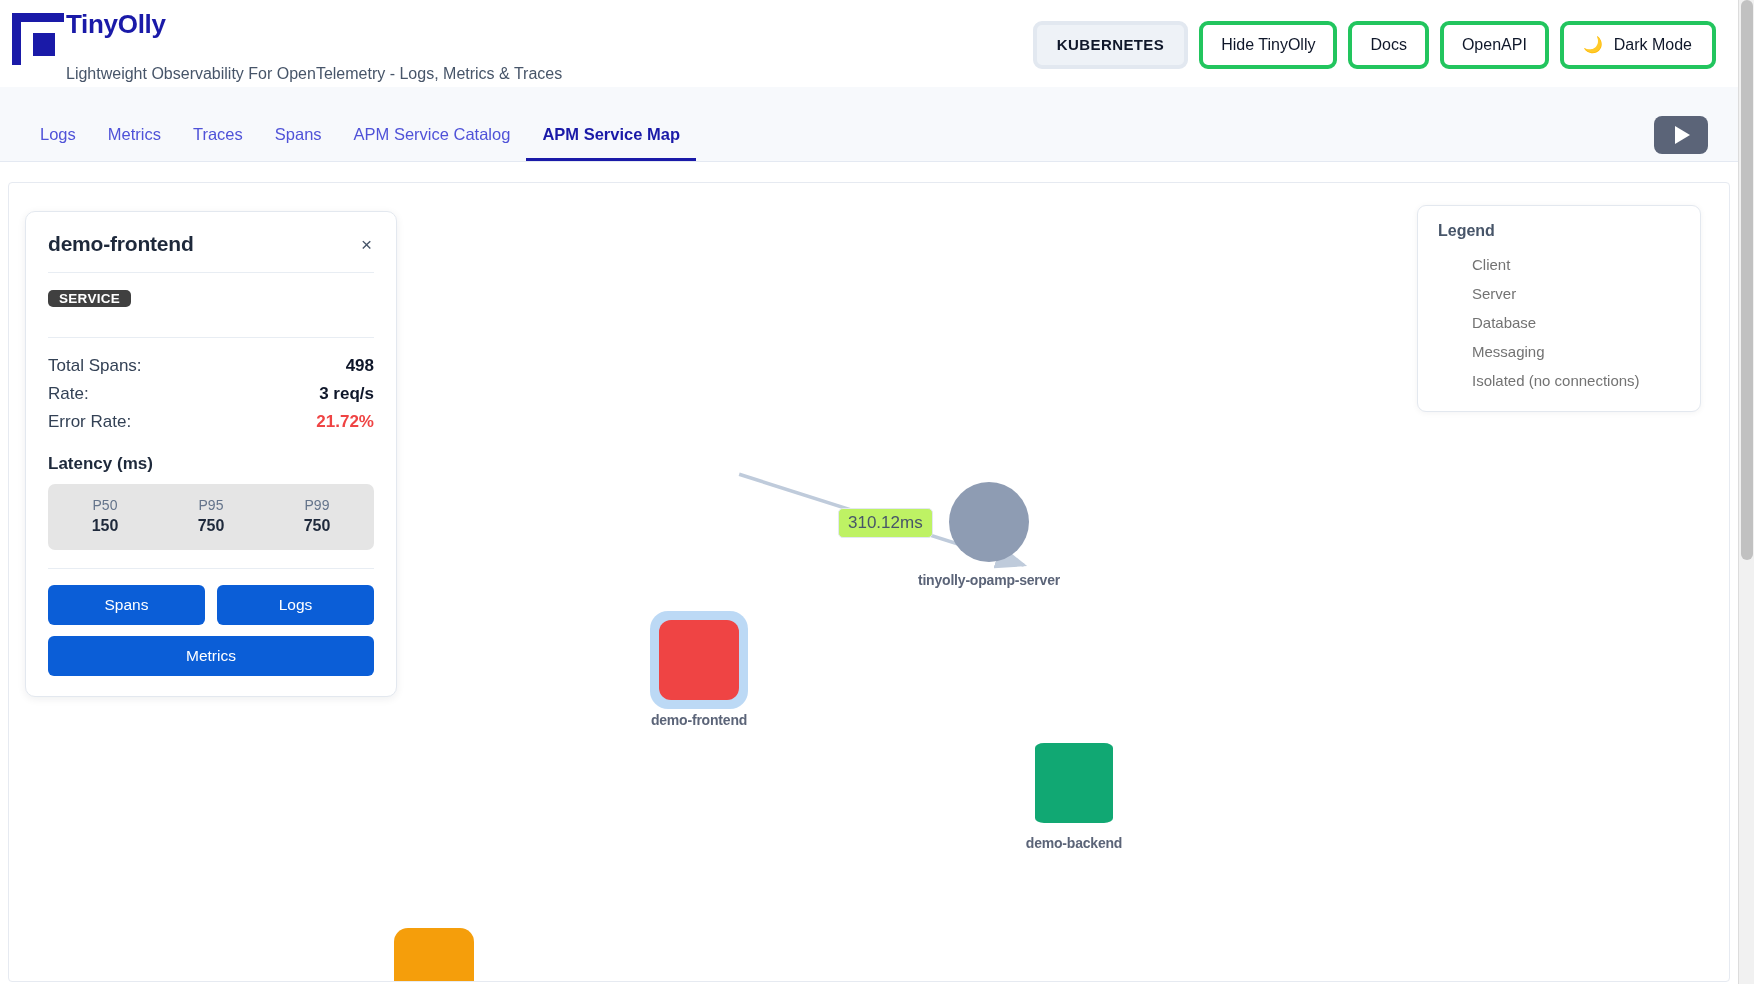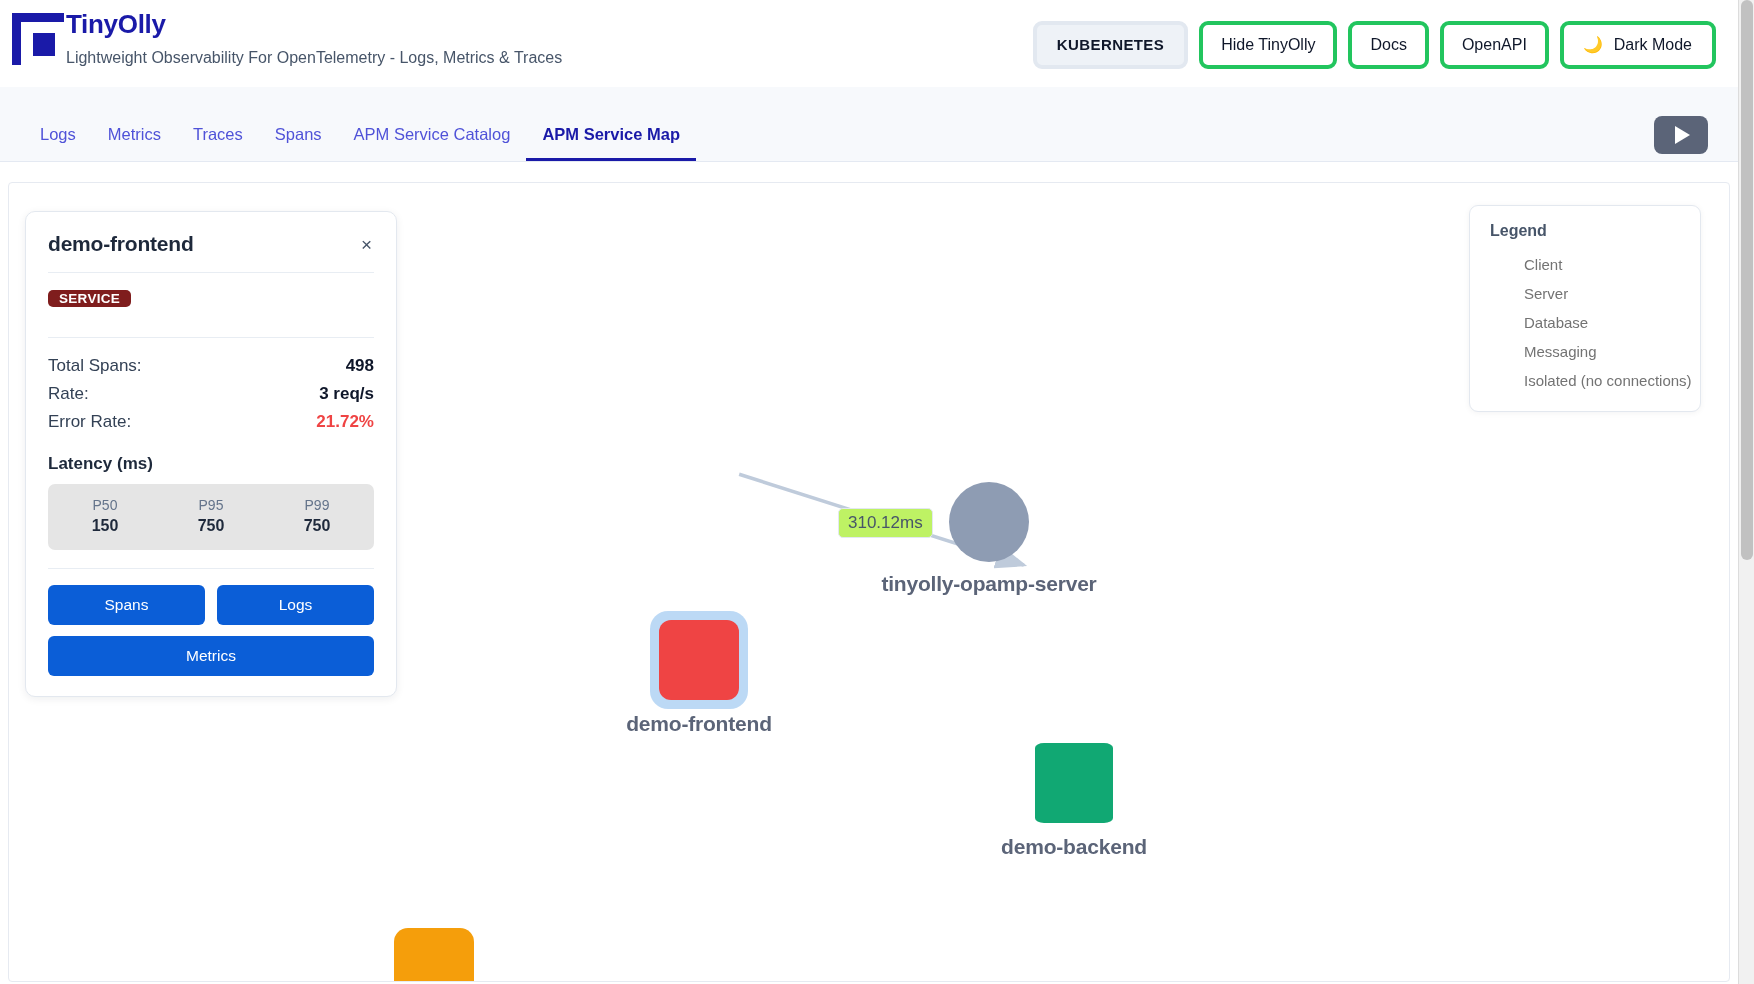--- a/index.html
+++ b/index.html
@@ -26,21 +26,21 @@
   }
   .logo .l-top { left: 0; top: 0; width: 52px; height: 9px; }
   .logo .l-left { left: 0; top: 0; width: 9px; height: 52px; }
   .logo .l-sq { left: 21px; top: 20px; width: 22px; height: 23px; }
   .brand-text { display: flex; flex-direction: column; }
   .brand-title {
     font-size: 26px; font-weight: bold; color: #1a1aa8; line-height: 1.15;
     letter-spacing: -0.3px;
   }
   .brand-sub {
-    font-size: 16px; color: #475569; margin-top: 8px; line-height: 1.2;
+    font-size: 16px; color: #475569; margin-top: 24px; line-height: 1.2;
   }
   .header-actions { display: flex; align-items: center; gap: 11px; padding-top: 15px; }
   .hbtn {
     border: 4px solid #22c55e; background: #ffffff; border-radius: 9px;
     font-size: 16px; color: #0f172a; padding: 10px 18px; line-height: 1.2;
     font-family: "Liberation Sans", sans-serif; cursor: pointer; white-space: nowrap;
   }
   .hbtn.primary-chip {
     background: #eef2f7; border-color: #e2e8f0; font-weight: bold;
     letter-spacing: 0.4px; font-size: 15px; padding: 11px 20px;
@@ -90,21 +90,21 @@
   }
   .panel-head { display: flex; align-items: flex-start; justify-content: space-between; }
   .panel-title { font-size: 21px; font-weight: bold; color: #1e293b; letter-spacing: -0.2px; }
   .panel-close {
     font-size: 19px; color: #475569; cursor: pointer; line-height: 1;
     background: none; border: none; padding: 3px 2px; font-family: "Liberation Sans", sans-serif;
   }
   .hr { height: 1px; background: #e8edf3; margin: 15px 0 0 0; }
   .badge-row { padding: 16px 0 15px 0; }
   .badge {
-    display: inline-block; background: #7f1d1d; color: #ffffff; font-size: 13.5px;
+    display: inline-block; background: #404040; color: #ffffff; font-size: 13.5px;
     font-weight: bold; letter-spacing: 0.3px; padding: 1px 11px; border-radius: 5px;
   }
   .stat-list { padding-top: 14px; }
   .stat {
     display: flex; justify-content: space-between; align-items: baseline;
     font-size: 17px; color: #334155; padding: 4px 0;
   }
   .stat .v { font-weight: bold; color: #0f172a; }
   .stat .v.err { color: #ef4444; }
   .lat-title { font-size: 17px; font-weight: bold; color: #1e293b; padding: 18px 0 10px 0; }
@@ -119,21 +119,21 @@
   .act-row { display: flex; gap: 12px; }
   .act-btn {
     flex: 1; background: #0b5ed7; color: #ffffff; border: none; border-radius: 6px;
     font-size: 15.5px; padding: 11px 0; cursor: pointer; text-align: center;
     font-family: "Liberation Sans", sans-serif;
   }
   .act-row.full { margin-top: 11px; }
 
   
   .legend {
-    position: absolute; top: 22px; right: 28px; width: 232px;
+    position: absolute; top: 22px; right: 28px; width: 284px;
     background: #ffffff; border: 1px solid #e3e8ef; border-radius: 9px;
     box-shadow: 0 1px 6px rgba(15,23,42,0.05);
     padding: 16px 18px 16px 20px;
   }
   .legend-title { font-size: 16px; font-weight: bold; color: #475569; margin-bottom: 10px; }
   .legend-item { display: flex; align-items: center; gap: 12px; padding: 3.5px 0; }
   .legend-label { font-size: 15px; color: #737373; white-space: nowrap; }
   .sw { width: 22px; height: 22px; flex: 0 0 22px; position: relative; }
   .sw-diamond {
     width: 16px; height: 16px; background: #8b3dd8; transform: rotate(45deg);
@@ -147,21 +147,21 @@
   .sw-par {
     width: 21px; height: 16px; background: #f59e0b; margin: 3px 0 0 0;
     transform: skewX(-18deg);
   }
   .sw-circle { width: 20px; height: 20px; background: #94a3b8; border-radius: 50%; margin: 1px 0 0 1px; }
 
   
   .node { position: absolute; }
   .node-label {
     position: absolute; left: 50%; transform: translateX(-50%);
-    font-size: 21px; font-weight: bold; color: #5b6478; white-space: nowrap;
+    font-size: 14px; font-weight: bold; color: #5b6478; white-space: nowrap;
     letter-spacing: -0.2px;
   }
   
   #node-opamp { left: 940px; top: 299px; }
   #node-opamp .shape { width: 80px; height: 80px; border-radius: 50%; background: #8e9cb3; }
   #node-opamp .node-label { top: 90px; }
   
   #node-frontend { left: 650px; top: 437px; }
   #node-frontend .sel-ring {
     position: absolute; left: -9px; top: -9px; width: 98px; height: 98px;

